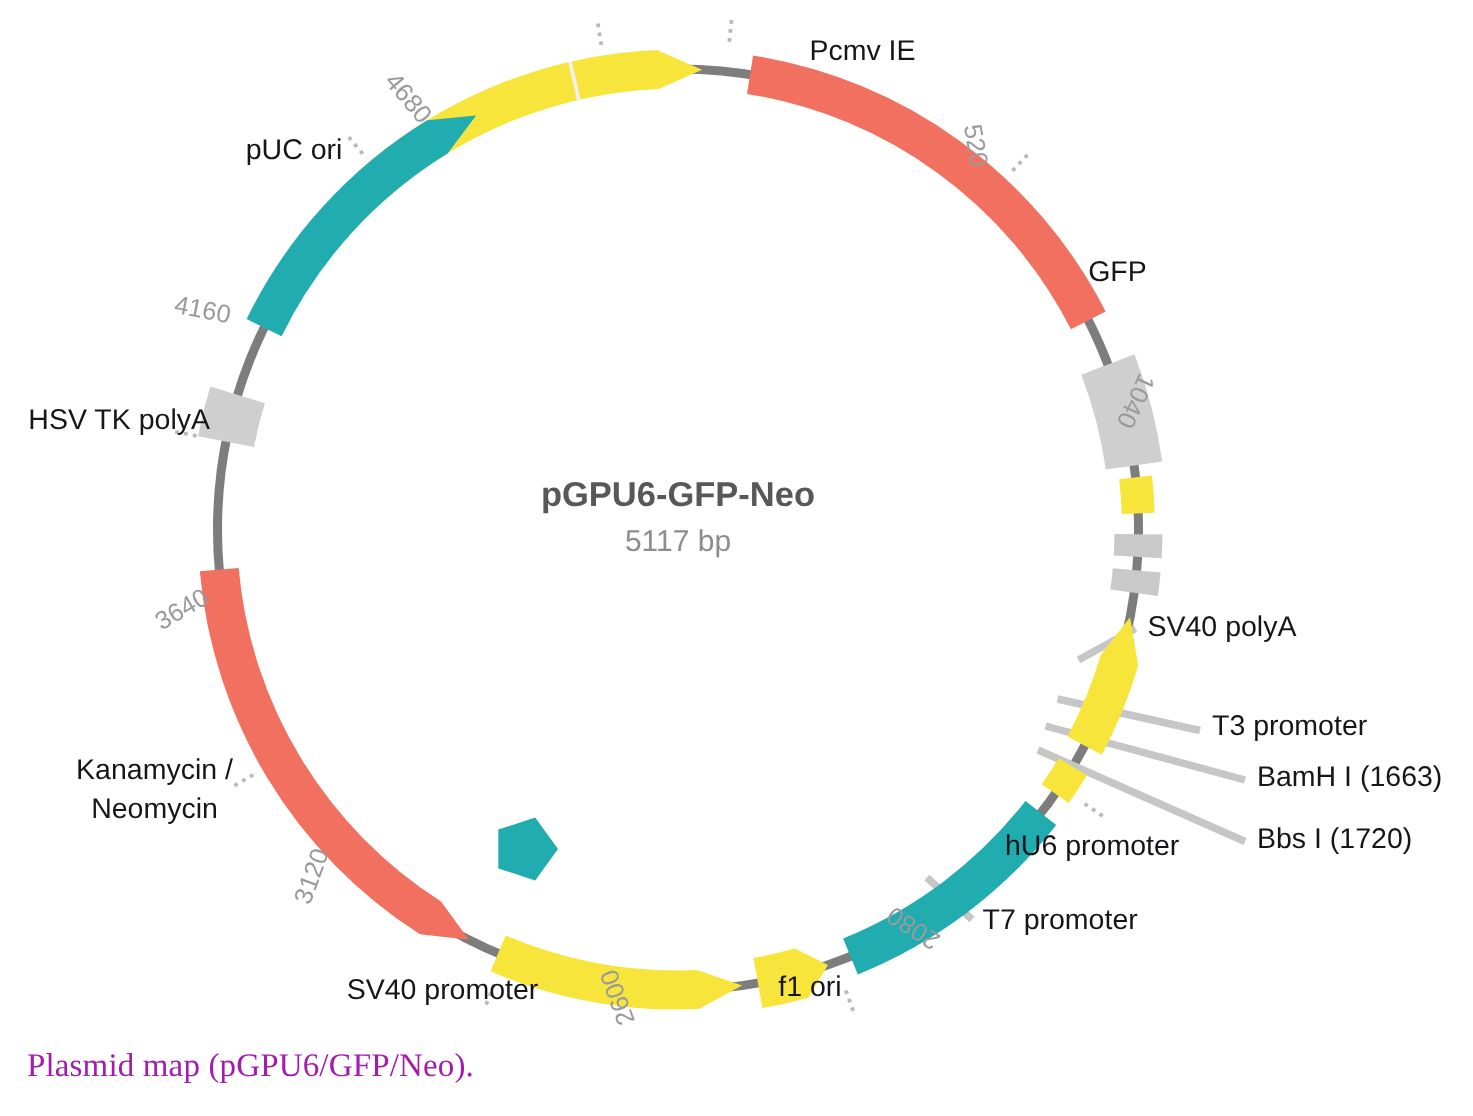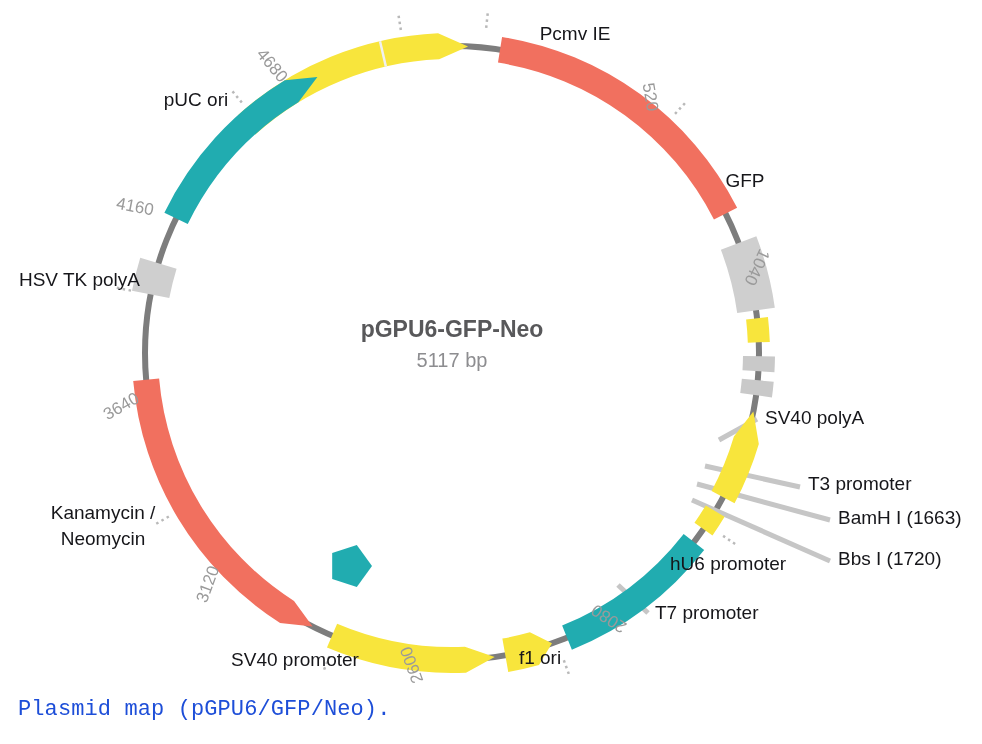--- a/index.html
+++ b/index.html
@@ -59,23 +59,23 @@
   }
   .tickmark {
     stroke: #b9b9b9;
     stroke-width: 2.5;
     stroke-dasharray: 2.5 3.5;
   }
   #caption {
     position: absolute;
     left: 18px;
     top: 697px;
-    font-family: Liberation Mono, monospace;
+    font-family: Liberation Serif, serif;
     font-size: 22px;
-    color: #1d4ed8;
+    color: #a21caf;
     letter-spacing: 0.1px;
   }
 </style>
 </head>
 <body>
 
 <div id="map-wrap">
   <svg id="plasmid-svg" viewBox="0 0 982 690">
     <g id="backbone-layer">
         <circle cx="452" cy="353" r="307" class="backbone"></circle>

